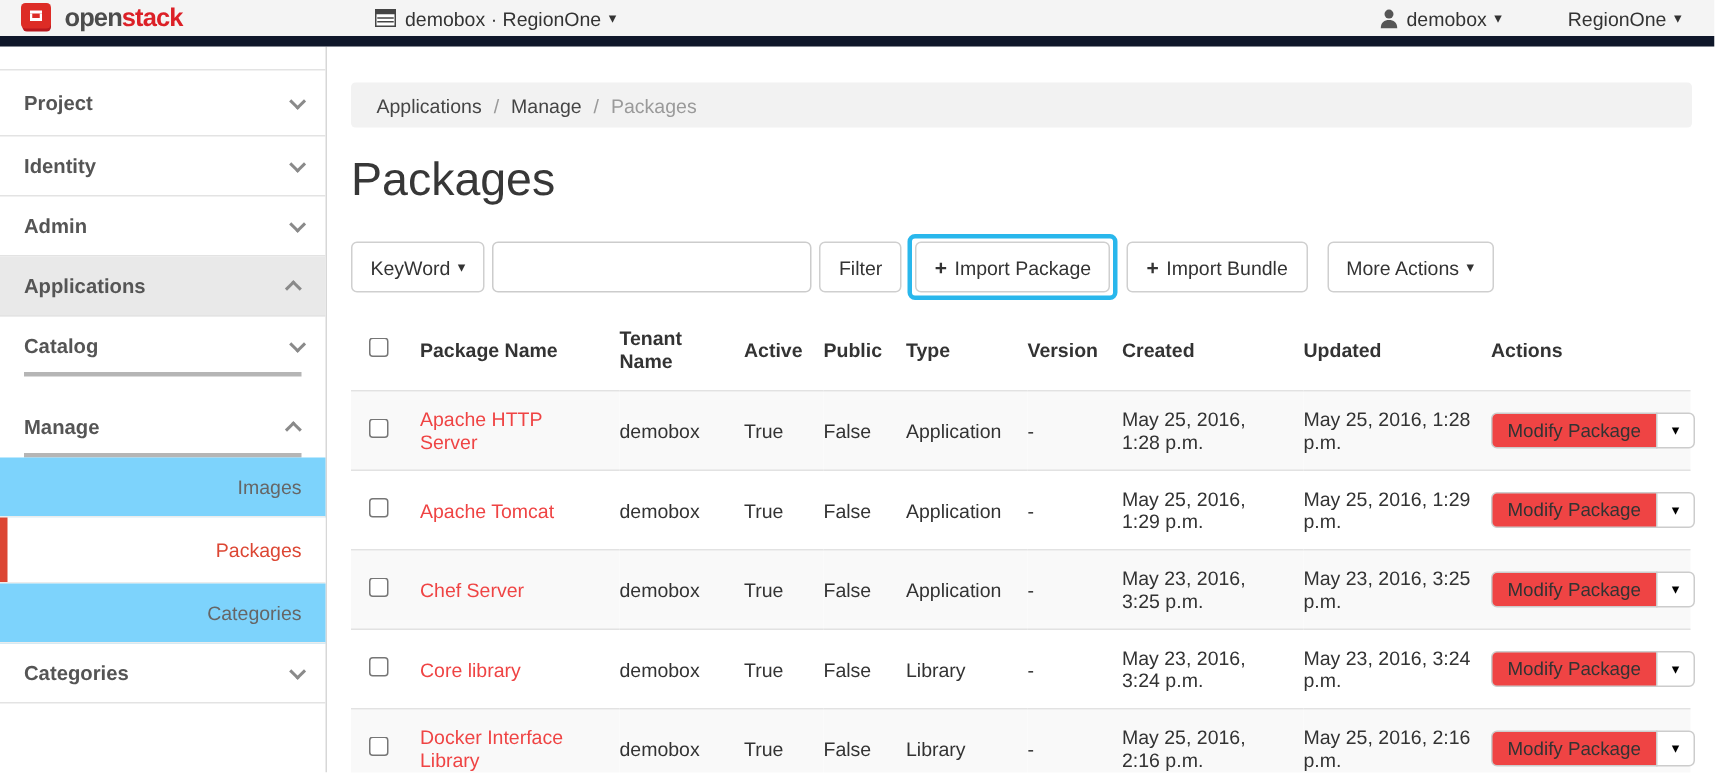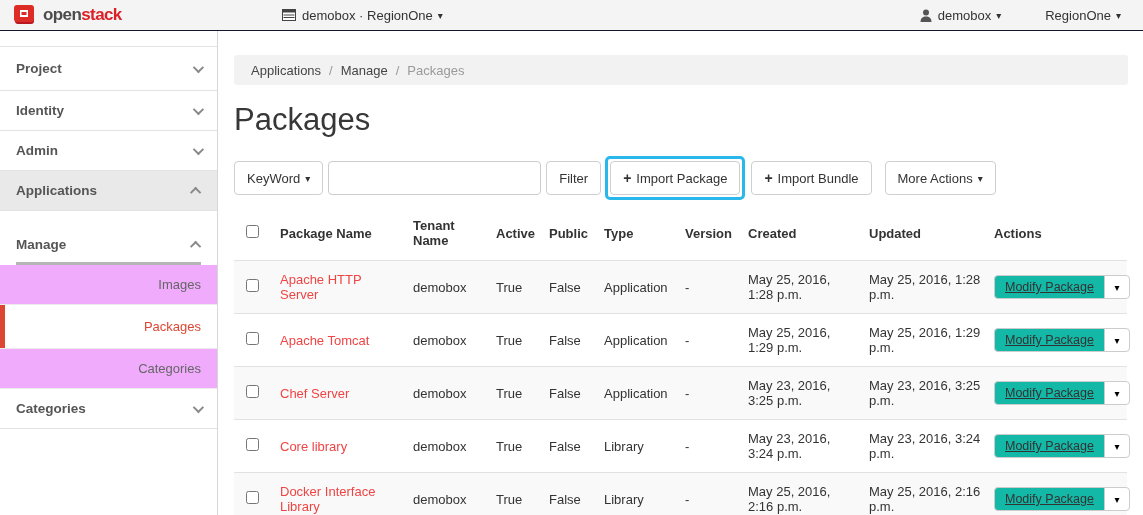--- a/index.html
+++ b/index.html
@@ -1,21 +1,21 @@
 <!DOCTYPE html>
 <html><head>
 <meta charset="utf-8">
 <style>
   * { box-sizing: border-box; margin: 0; padding: 0; }
   html,body { width:1143px; height:515px; overflow:hidden; }
   body { font-family:"Liberation Sans", sans-serif; font-size:13px; color:#333; background:#fff; }
 
   
-  .navbar { height:31px; background:#f4f4f4; border-bottom:1px solid #0f172a;
-            display:flex; align-items:center; position:relative;gap:32px; }
+  .navbar { height:31px; background:#f4f4f4; border-bottom:7px solid #0f172a;
+            display:flex; align-items:center; position:relative; }
   .brand { width:218px; display:flex; align-items:center; padding-left:14px; }
   .brand .cube { margin-right:7px; }
   .brand .word { font-size:17px; font-weight:bold; letter-spacing:-0.6px; }
   .brand .w-open { color:#4c4c4c; }
   .brand .w-stack { color:#dc2027; }
   .ctx { display:flex; align-items:center; margin-left:32px; color:#333; cursor:pointer; }
   .ctx svg { margin-right:6px; }
   .caret { font-size:10px; margin-left:5px; color:#333; }
   .nav-right { margin-left:auto; display:flex; align-items:center; padding-right:22px; }
   .nav-user { display:flex; align-items:center; margin-right:44px; cursor:pointer; }
@@ -37,21 +37,21 @@
   .chev { width:8px; height:8px; border-right:2px solid #8a8a8a; border-bottom:2px solid #8a8a8a; flex:none; }
   .chev.down { transform:rotate(45deg) translateY(-2px); }
   .chev.up { transform:rotate(-135deg) translateY(-2px); }
   .sb-tab { padding:12px 16px 0 16px; cursor:pointer; }
   .sb-tab .tabtop { display:flex; align-items:center; justify-content:space-between; }
   .sb-tab .lbl { font-weight:bold; color:#555; font-size:13.5px; }
   .sb-underline { height:3px; background:#b5b5b5; margin-top:10px; }
   .sb-gap { height:14px; }
   .sb-sub { list-style:none; }
   .sb-sub li { position:relative; height:40px; display:flex; align-items:center; justify-content:flex-end;
-               padding-right:16px; background:#f0abfc; border-bottom:1px solid #ececec;
+               padding-right:16px; background:#7dd3fc; border-bottom:1px solid #ececec;
                color:#666; cursor:pointer; }
   .sb-sub li.active { background:#fff; color:#dc4633; height:44px; }
   .sb-sub li.active::before { content:""; position:absolute; left:0; top:0; bottom:0; width:5px; background:#dc4633; }
 
   
   .breadcrumb { margin-top:24px; height:30px; background:#f2f2f2; border-radius:3px;
                 display:flex; align-items:center; padding:0 17px; }
   .breadcrumb .bc-link { color:#454545; cursor:pointer; }
   .breadcrumb .sep { color:#999; margin:0 8px; }
   .breadcrumb .bc-current { color:#9a9a9a; }
@@ -76,22 +76,22 @@
   table.pkg { margin-top:6px; width:893px; border-collapse:collapse; table-layout:fixed; }
   .pkg th { text-align:left; font-weight:bold; color:#333; padding:12px 10px 12px 0;
             vertical-align:middle; font-size:13px; }
   .pkg td { padding:8px 10px 8px 0; vertical-align:middle; border-top:1px solid #e2e2e2;
             font-size:13px; color:#333; height:53px; }
   .pkg tbody tr:nth-child(odd) { background:#f9f9f9; }
   .pkg tbody tr:last-child td { border-bottom:1px solid #e2e2e2; }
   .pkg .col-cb { padding-left:12px; }
   .pkg a.pkg-link { color:#ef4444; text-decoration:none; cursor:pointer; }
   .split { display:inline-flex; }
-  .split .s-main { background:#14b8a6; border:1px solid #ccc; border-radius:4px 0 0 4px;
-                   padding:4px 10px; font-size:12.5px; color:#333; cursor:pointer; white-space:nowrap;text-decoration:underline; }
+  .split .s-main { background:#ef4444; border:1px solid #ccc; border-radius:4px 0 0 4px;
+                   padding:4px 10px; font-size:12.5px; color:#333; cursor:pointer; white-space:nowrap; }
   .split .s-caret { background:#fff; border:1px solid #ccc; border-left:1px solid #ccc; margin-left:-1px;
                     border-radius:0 4px 4px 0; width:26px; display:flex; align-items:center;
                     justify-content:center; cursor:pointer; font-size:10px; }
   input[type=checkbox] { width:13px; height:13px; cursor:pointer; }
 </style>
 </head>
 <body>
 
 <header class="navbar">
   <div class="brand">
@@ -143,20 +143,27 @@
       <span class="chev down"></span>
     </div>
     <div class="sb-row">
       <span class="lbl">Admin</span>
       <span class="chev down"></span>
     </div>
     <div class="sb-row hl">
       <span class="lbl">Applications</span>
       <span class="chev up"></span>
     </div>
+    <div class="sb-tab">
+      <div class="tabtop">
+        <span class="lbl">Catalog</span>
+        <span class="chev down"></span>
+      </div>
+      <div class="sb-underline"></div>
+    </div>
     <div class="sb-gap"></div>
     <div class="sb-tab">
       <div class="tabtop">
         <span class="lbl">Manage</span>
         <span class="chev up"></span>
       </div>
       <div class="sb-underline"></div>
     </div>
     <ul class="sb-sub">
       <li>

